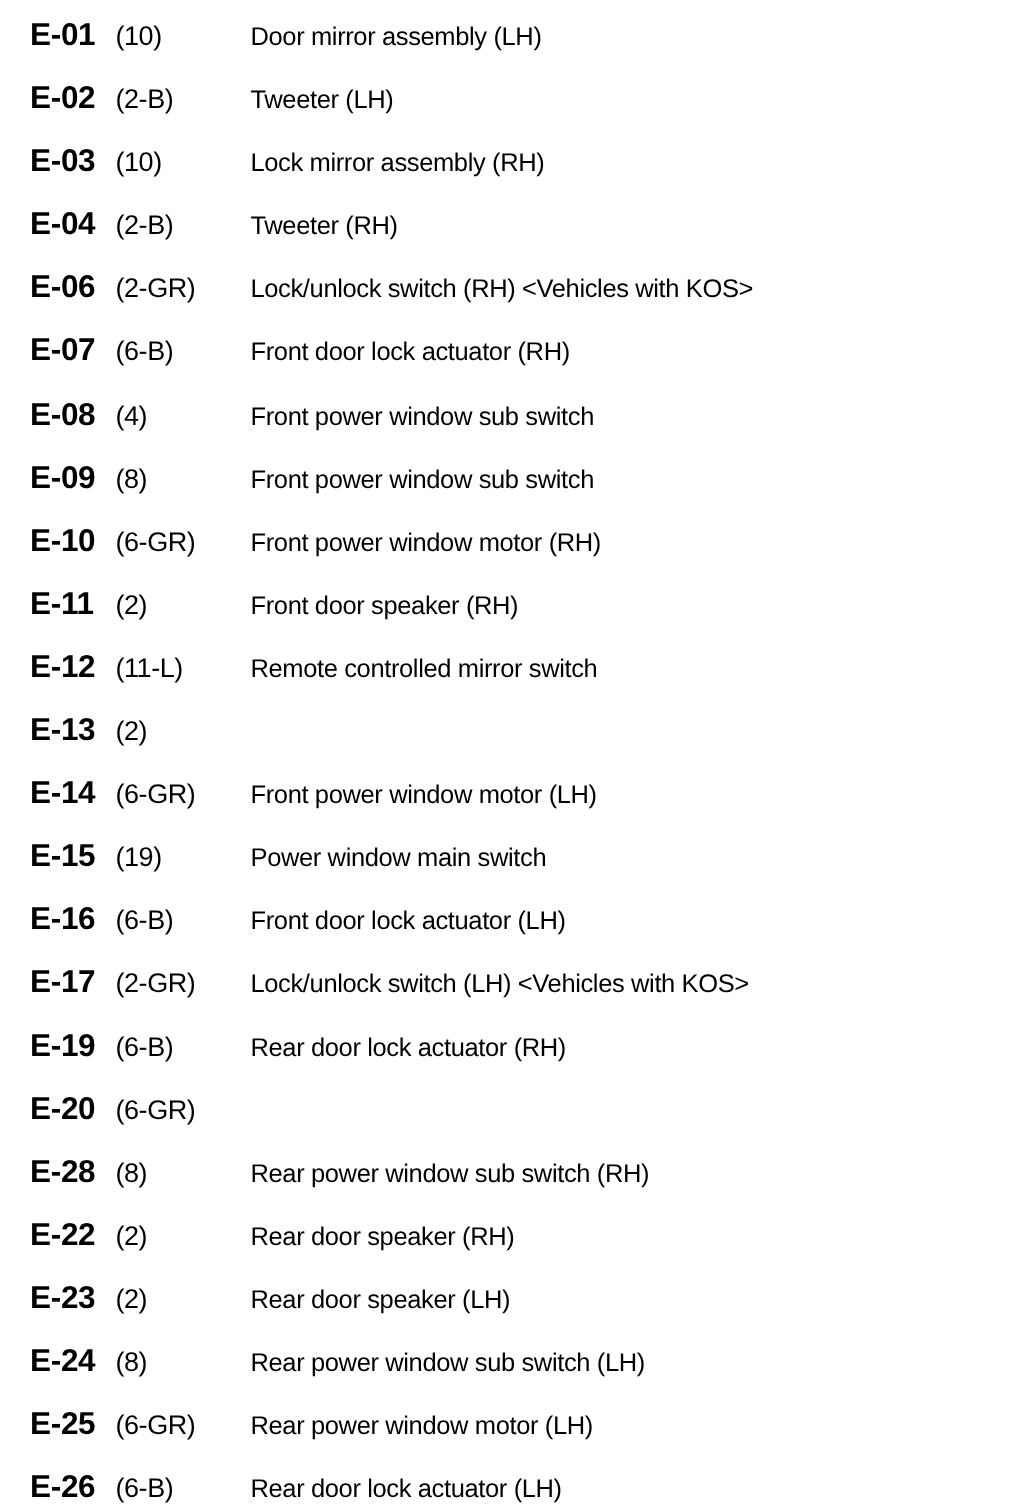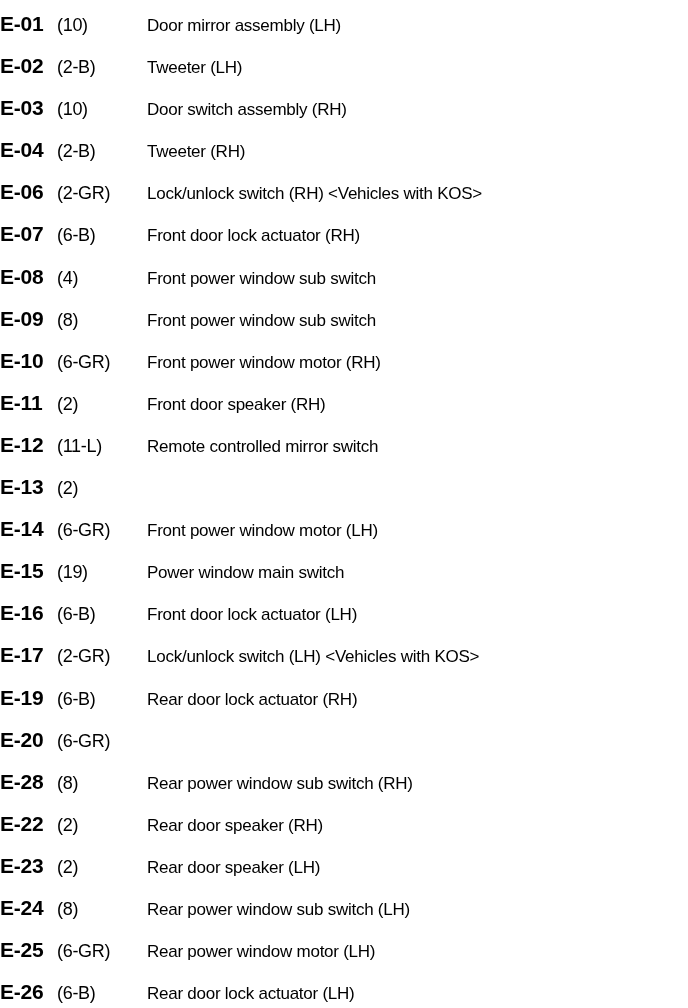--- a/index.html
+++ b/index.html
@@ -29,21 +29,21 @@
     display: flex;
     align-items: baseline;
     height: 42.1px;
     line-height: 42.1px;
     white-space: nowrap;
   }
 
   .col-code {
     flex: 0 0 auto;
     width: 57px;
-    margin-left: 0;
+    margin-left: 20px;
     font-size: 21px;
     font-weight: bold;
     letter-spacing: -0.2px;
   }
 
   .col-connector {
     flex: 0 0 auto;
     width: 90px;
     font-size: 18px;
     font-weight: normal;
@@ -67,21 +67,21 @@
       <span class="col-description">Door mirror assembly (LH)</span>
     </div>
     <div class="connector-row">
       <span class="col-code">E-02</span>
       <span class="col-connector">(2-B)</span>
       <span class="col-description">Tweeter (LH)</span>
     </div>
     <div class="connector-row">
       <span class="col-code">E-03</span>
       <span class="col-connector">(10)</span>
-      <span class="col-description">Door switch assembly (RH)</span>
+      <span class="col-description">Lock mirror assembly (RH)</span>
     </div>
     <div class="connector-row">
       <span class="col-code">E-04</span>
       <span class="col-connector">(2-B)</span>
       <span class="col-description">Tweeter (RH)</span>
     </div>
     <div class="connector-row">
       <span class="col-code">E-06</span>
       <span class="col-connector">(2-GR)</span>
       <span class="col-description">Lock/unlock switch (RH) &lt;Vehicles with KOS&gt;</span>

